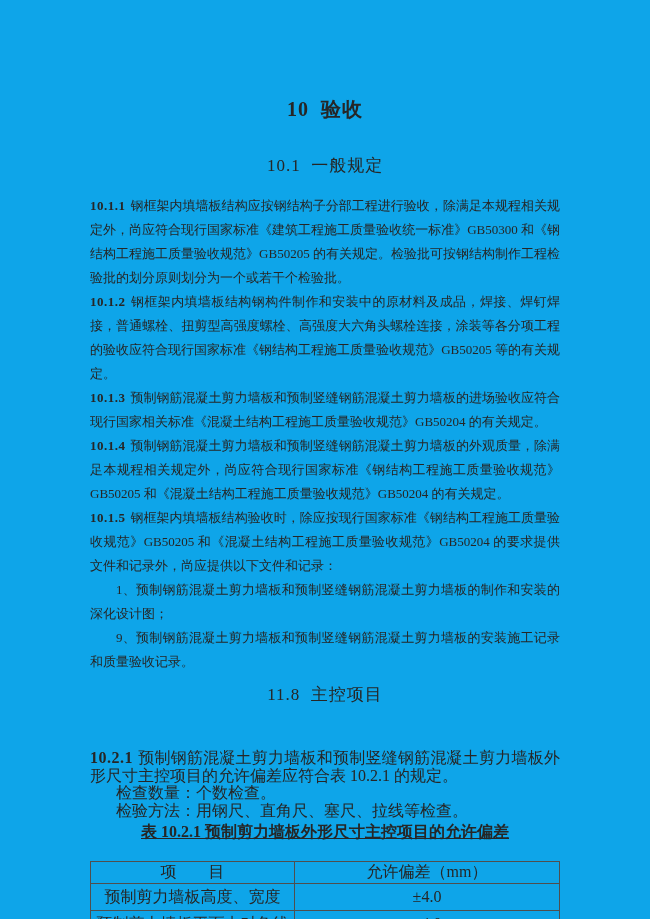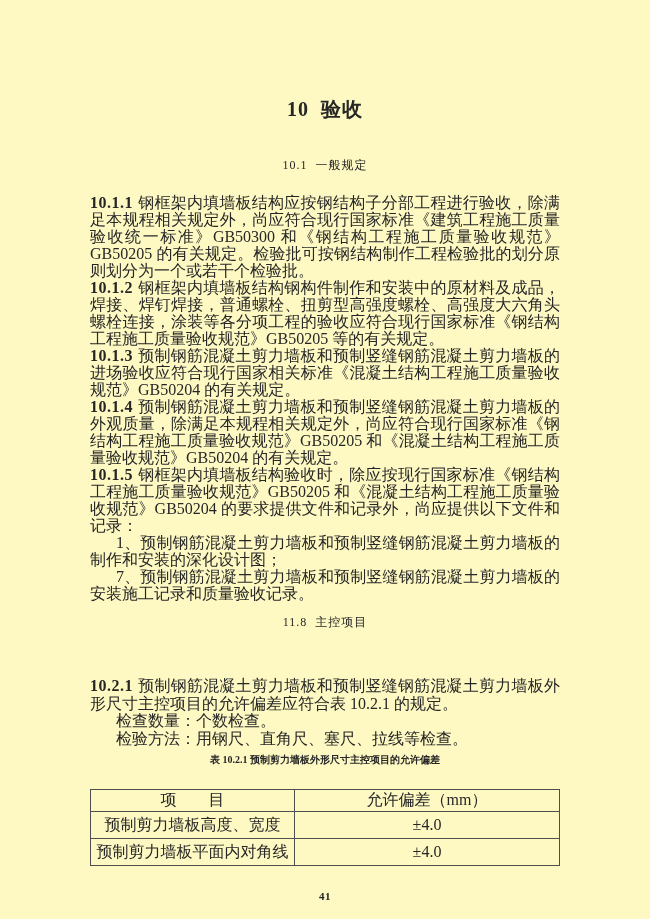--- a/index.html
+++ b/index.html
@@ -5,73 +5,74 @@
   html, body {
     margin: 0;
     padding: 0;
     background: #e9e9e9;
   }
   .sheet {
     position: relative;
     width: 650px;
     height: 919px;
     margin: 0 auto;
-    background: #fef9c3;
+    background: #0ea5e9;
     box-sizing: border-box;
     padding: 0 90px;
     font-family: "Liberation Serif", "DejaVu Serif", serif;
     color: #262626;
     overflow: hidden;
   }
   .chapter-title {
     margin: 0;
     padding-top: 97px;
     font-size: 20px;
     line-height: 24px;
     font-weight: bold;
     text-align: center;
     white-space: pre;
     letter-spacing: 1px;
   }
   .section-title {
     margin: 0;
-    font-size: 12px;
+    font-size: 17px;
     line-height: 21px;
     font-weight: normal;
     text-align: center;
     white-space: pre;
     letter-spacing: 1px;
   }
   #sec1-title { margin-top: 34px; }
   #sec2-title { margin-top: 10px; }
   .body-block {
     margin-top: 18px;
-    font-size: 16px;
-    line-height: 17px;
+    font-size: 13px;
+    line-height: 24px;
     text-align: justify;
   }
   .body-block p, .sec2-block p { margin: 0; }
   .clause-label {
     font-weight: bold;
     margin-right: 5px;
     letter-spacing: 0.5px;
   }
   .list-item, .indent-line { text-indent: 26px; }
   .sec2-block {
     margin-top: 44px;
     font-size: 16px;
     line-height: 17.5px;
     text-align: justify;
   }
   .table-caption {
     margin-top: 4px;
     text-align: center;
     font-weight: bold;
-    font-size: 10px;
+    font-size: 16px;
     line-height: 18px;
+    text-decoration: underline;
   }
   table.dev-table {
     width: 100%;
     border-collapse: collapse;
     margin-top: 20px;
     font-size: 16px;
     table-layout: fixed;
   }
   table.dev-table th, table.dev-table td {
     border: 1px solid #4f4f4f;
@@ -103,21 +104,21 @@
 
   <h2 class="section-title" id="sec1-title">10.1  一般规定</h2>
 
   <div class="body-block">
     <p><span class="clause-label">10.1.1</span><span>钢框架内填墙板结构应按钢结构子分部工程进行验收，除满足本规程相关规定外，尚应符合现行国家标准《建筑工程施工质量验收统一标准》GB50300 和《钢结构工程施工质量验收规范》GB50205 的有关规定。检验批可按钢结构制作工程检验批的划分原则划分为一个或若干个检验批。</span></p>
     <p><span class="clause-label">10.1.2</span><span>钢框架内填墙板结构钢构件制作和安装中的原材料及成品，焊接、焊钉焊接，普通螺栓、扭剪型高强度螺栓、高强度大六角头螺栓连接，涂装等各分项工程的验收应符合现行国家标准《钢结构工程施工质量验收规范》GB50205 等的有关规定。</span></p>
     <p><span class="clause-label">10.1.3</span><span>预制钢筋混凝土剪力墙板和预制竖缝钢筋混凝土剪力墙板的进场验收应符合现行国家相关标准《混凝土结构工程施工质量验收规范》GB50204 的有关规定。</span></p>
     <p><span class="clause-label">10.1.4</span><span>预制钢筋混凝土剪力墙板和预制竖缝钢筋混凝土剪力墙板的外观质量，除满足本规程相关规定外，尚应符合现行国家标准《钢结构工程施工质量验收规范》GB50205 和《混凝土结构工程施工质量验收规范》GB50204 的有关规定。</span></p>
     <p><span class="clause-label">10.1.5</span><span>钢框架内填墙板结构验收时，除应按现行国家标准《钢结构工程施工质量验收规范》GB50205 和《混凝土结构工程施工质量验收规范》GB50204 的要求提供文件和记录外，尚应提供以下文件和记录：</span></p>
     <p class="list-item">1、预制钢筋混凝土剪力墙板和预制竖缝钢筋混凝土剪力墙板的制作和安装的深化设计图；</p>
-    <p class="list-item">7、预制钢筋混凝土剪力墙板和预制竖缝钢筋混凝土剪力墙板的安装施工记录和质量验收记录。</p>
+    <p class="list-item">9、预制钢筋混凝土剪力墙板和预制竖缝钢筋混凝土剪力墙板的安装施工记录和质量验收记录。</p>
   </div>
 
   <h2 class="section-title" id="sec2-title">11.8  主控项目</h2>
 
   <div class="sec2-block">
     <p><span class="clause-label">10.2.1</span><span>预制钢筋混凝土剪力墙板和预制竖缝钢筋混凝土剪力墙板外形尺寸主控项目的允许偏差应符合表 10.2.1 的规定。</span></p>
     <p class="indent-line">检查数量：个数检查。</p>
     <p class="indent-line">检验方法：用钢尺、直角尺、塞尺、拉线等检查。</p>
   </div>
 

